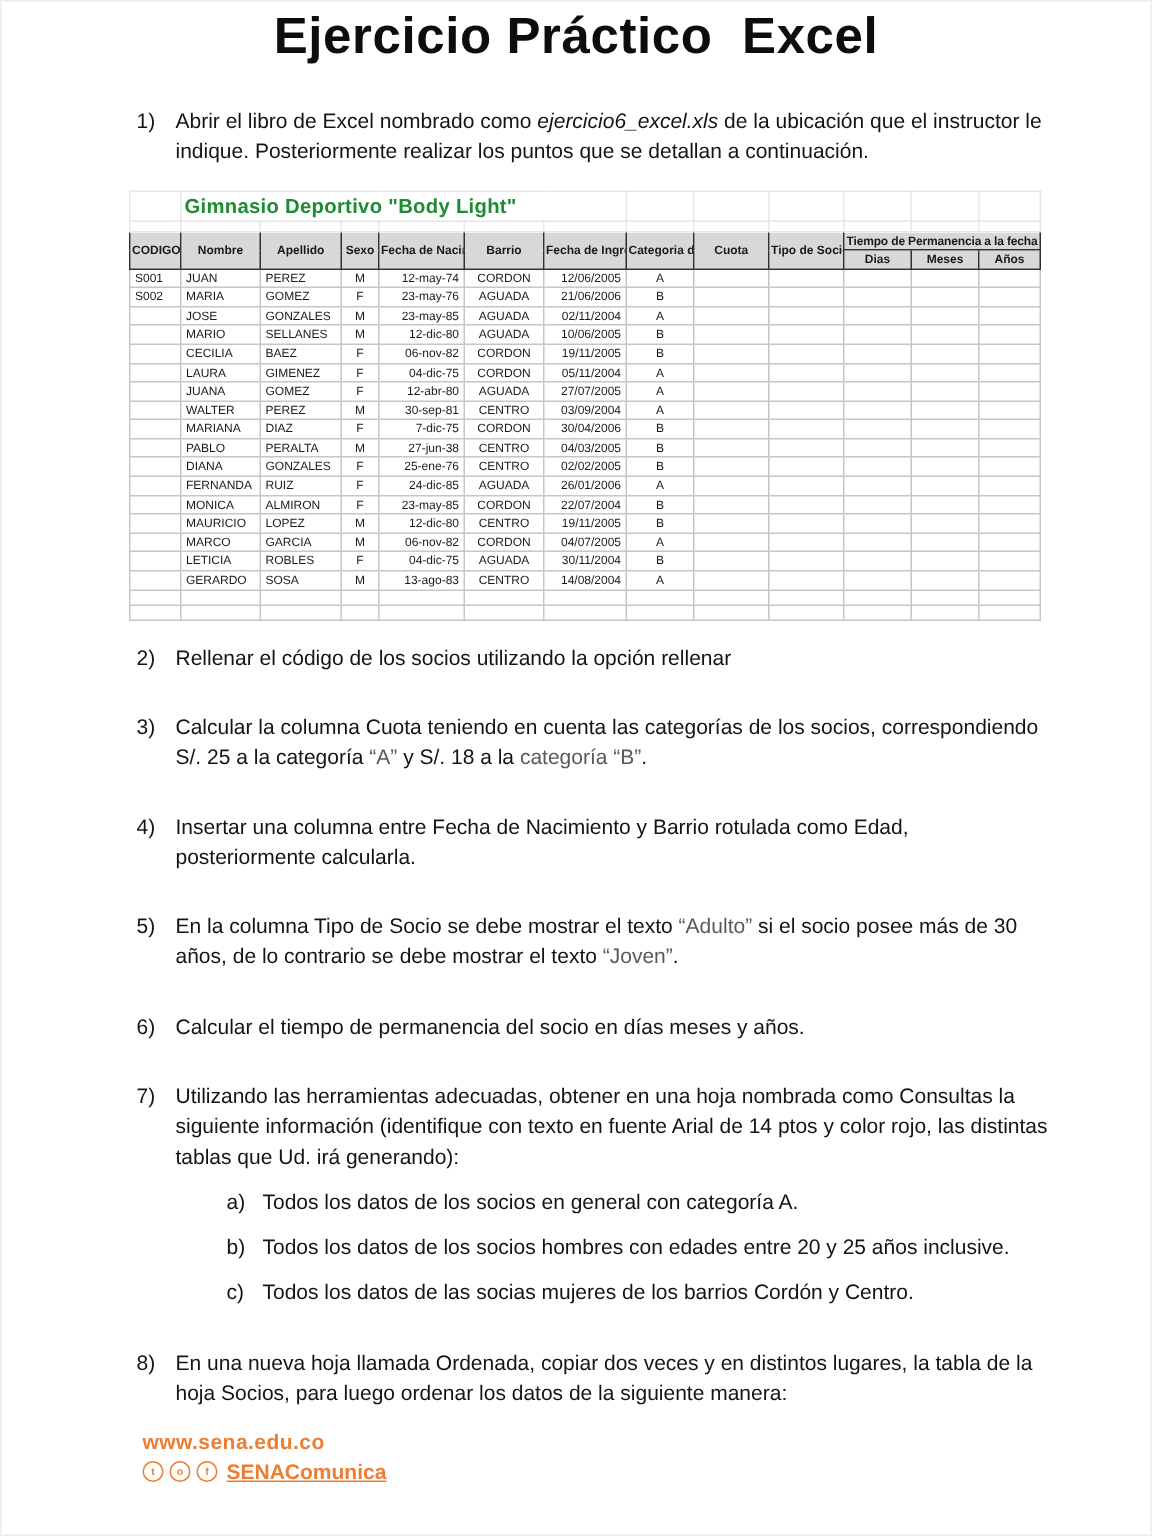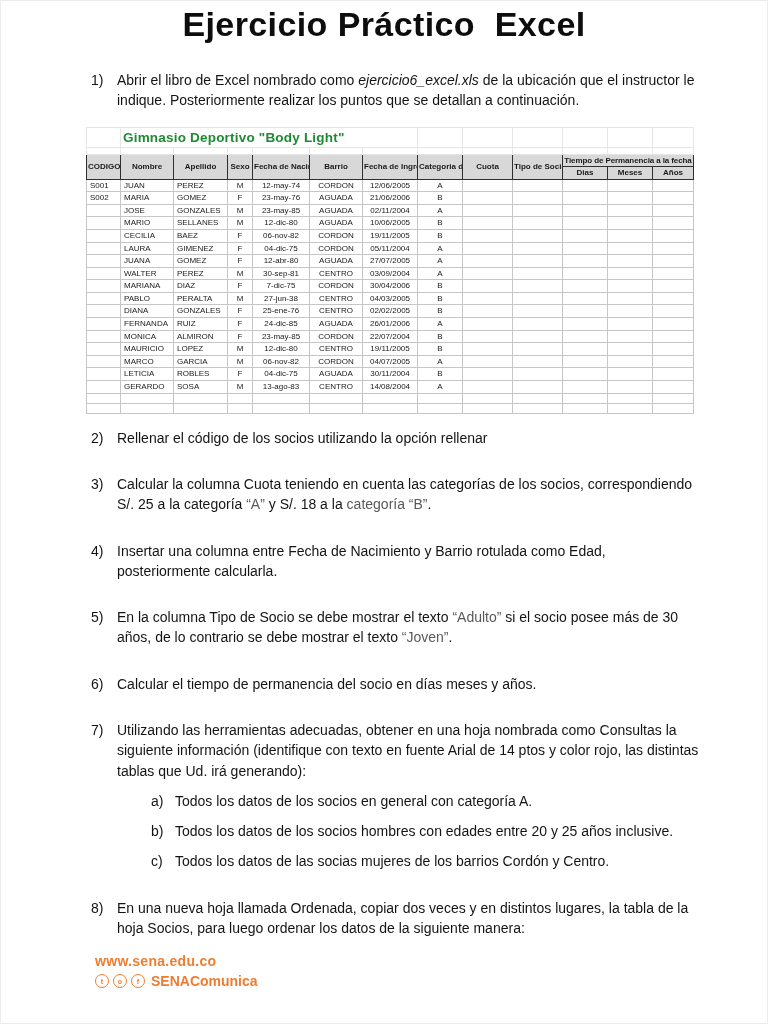--- a/index.html
+++ b/index.html
@@ -34,30 +34,30 @@
   .tablewrap{margin:16px 0 0 -5px;}
   table.sheet{border-collapse:collapse;table-layout:fixed;width:607px;font-size:8px;color:#1a1a1a;}
   table.sheet td,table.sheet th{box-sizing:border-box;overflow:hidden;white-space:nowrap;}
   tr.title-row td{border:1px solid #e6e6e6;height:20px;padding:0 2px;}
   td.sheet-title{color:#1e8b33;font-weight:bold;font-size:13.5px;overflow:visible;letter-spacing:.2px;}
   tr.gap-row td{border:1px solid #e6e6e6;height:7px;padding:0;}
   table.sheet th{background:#d8d8d8;border:1px solid #2f2f2f;font-weight:bold;
       font-size:8px;line-height:1.15;padding:1px 1px;text-align:center;vertical-align:middle;}
   th.ghead{font-size:7.5px;letter-spacing:-.1px;}
   td.drow{border:1px solid #c6c6c6;height:10px;padding:0 3px;}
-  td.al{text-align:left;} td.ac{text-align:center;} td.ar{text-align:center;}
+  td.al{text-align:left;} td.ac{text-align:center;} td.ar{text-align:right;}
 
   
   .footer{position:absolute;left:94px;bottom:34px;color:#ed7d31;}
   .weburl{font-weight:bold;font-size:14px;letter-spacing:.3px;display:block;}
   .social-row{display:flex;align-items:center;gap:4px;margin-top:4px;font-weight:bold;font-size:14px;}
   .sicon{width:12px;height:12px;border:1.4px solid #ed7d31;border-radius:50%;
      display:flex;align-items:center;justify-content:center;font-size:7px;line-height:1;
      color:#ed7d31;font-weight:bold;flex:none;}
-  .social-label{margin-left:2px;}
+  .social-label{margin-left:2px;text-decoration:underline;}
 </style>
 </head>
 <body>
 
 <div class="page">
 
 
   <h1 class="doc-title">Ejercicio Práctico&nbsp; Excel</h1>
 
   <div class="content">

